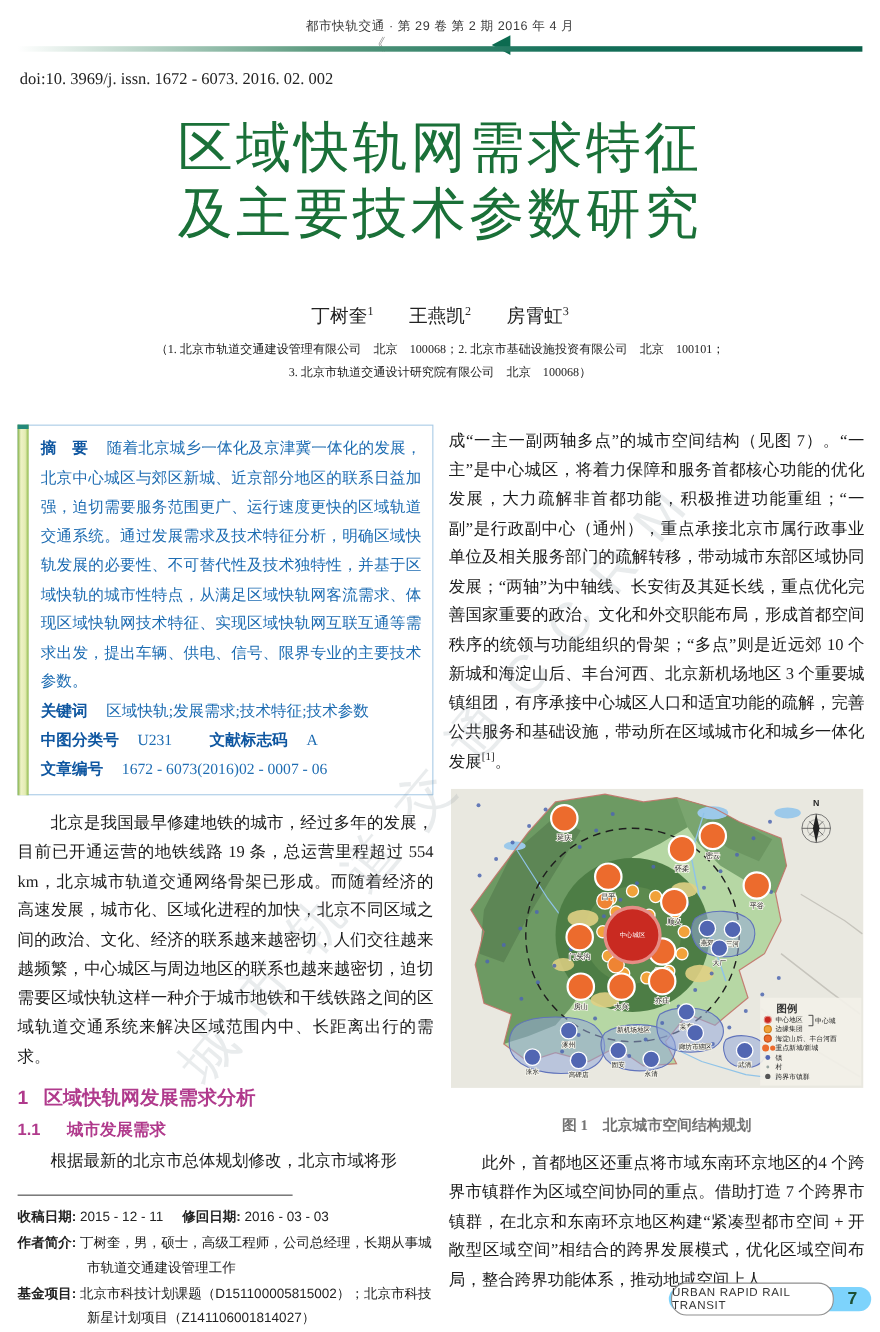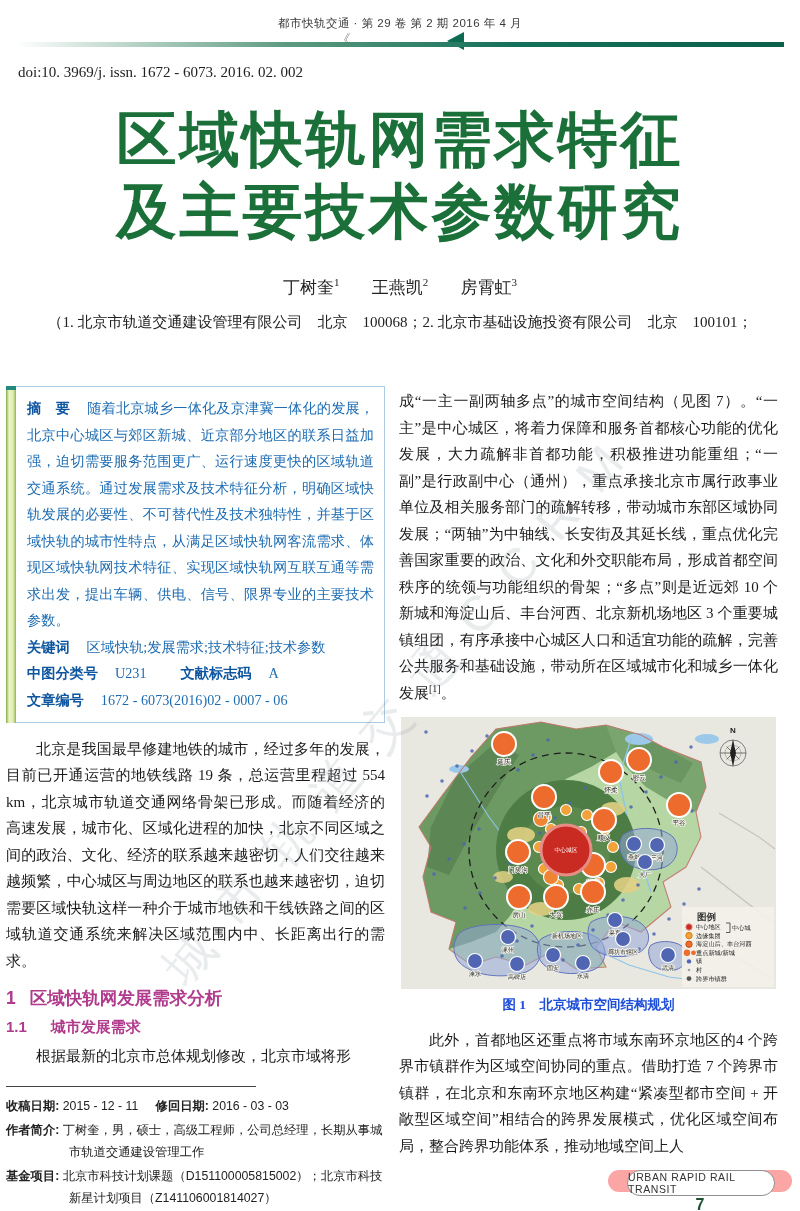--- a/index.html
+++ b/index.html
@@ -13,32 +13,32 @@
     font-family:"Liberation Sans",sans-serif;font-size:11.5px;color:#3a3a3a;letter-spacing:0.5px;flex-direction:column;}
   .header-right{display:flex;align-items:center;}
   .chevrons{color:#8a8a8a;font-size:15px;margin-right:96px;}
   .corner-triangle{width:0;height:0;border-top:9px solid transparent;border-bottom:9px solid transparent;
     border-right:17px solid #0c6b50;}
   .rule{position:absolute;top:42px;left:16px;right:16px;height:5px;
     background:linear-gradient(to right,#ffffff 0%,#cfe2d9 10%,#5d9b80 35%,#14705a 65%,#0b604a 100%);}
   .doi{position:absolute;top:64px;left:18px;font-size:15px;color:#222;}
   
   .title{position:absolute;top:104px;left:0;right:0;text-align:center;
-    font-family:"Liberation Sans",sans-serif;font-weight:bold;color:#1a7038;
-    font-size:60px;line-height:1.2;letter-spacing:3px;}
+    font-family:"Liberation Sans",sans-serif;font-weight:normal;color:#1a7038;
+    font-size:50px;line-height:1.2;letter-spacing:3px;}
   .authors{position:absolute;top:276px;left:0;right:0;text-align:center;font-size:17px;color:#222;}
   .authors .au{margin:0 14px;}
   .authors sup{font-size:11px;}
-  .affil{position:absolute;top:308px;left:0;right:0;text-align:center;font-size:15px;line-height:1.95;color:#222;}
+  .affil{position:absolute;top:308px;left:0;right:0;text-align:center;font-size:11px;line-height:1.95;color:#222;}
   
   .watermark{position:absolute;left:148px;top:956px;transform:rotate(-50deg);transform-origin:0 0;
     font-family:"Liberation Sans",sans-serif;font-size:50px;letter-spacing:26px;color:#7d8c96;opacity:0.16;
     white-space:nowrap;pointer-events:none;z-index:6;}
   
-  .columns{position:absolute;top:386px;left:6px;right:14px;display:flex;gap:14px;}
+  .columns{position:absolute;top:386px;left:16px;right:14px;display:flex;gap:14px;}
   .col{width:379px;}
   
   .abstract-box{position:relative;border:1px solid #a9cbe6;padding:8px 10px 8px 20px;min-height:278px;box-sizing:border-box;}
   .ab-ribbon{position:absolute;left:-1px;top:-1px;bottom:-1px;width:10px;
     background:linear-gradient(to right,#7fae3f 0%,#eef2c6 30%,#e4ecb4 70%,#8db84a 100%);}
   .ab-ribbon::before{content:"";position:absolute;top:0;left:0;right:0;height:4px;background:#23897a;}
   .abstract-box p{margin:0;font-size:14.2px;line-height:1.87;text-align:justify;color:#1d6cb2;}
   .ab-label{font-family:"Liberation Sans",sans-serif;font-weight:bold;color:#0e56a0;}
   .ab-row{margin-top:0;}
   .ab-gap{display:inline-block;width:1.2em;}
@@ -55,24 +55,24 @@
   
   .footnote{margin-top:16px;padding-top:8px;position:relative;font-family:"Liberation Sans",sans-serif;
     font-size:12.3px;line-height:1.78;color:#222;}
   .footnote::before{content:"";position:absolute;top:0;left:0;width:250px;height:1px;background:#444;}
   .fn-row{padding-left:63px;text-indent:-63px;margin:2px 0;}
   .fn-label{font-weight:bold;}
   .fn-sep{display:inline-block;width:1.4em;}
   
   .figure{margin:10px 0 0 0;}
   .map-wrap{width:375px;margin:0 auto;}
-  .fig-caption{margin-top:3px;text-align:center;font-size:13.5px;font-weight:bold;color:#1d4ed8;}
-  
-  .footer-pill{position:absolute;right:8px;bottom:19px;width:184px;height:22px;background:#fca5a5;
-    border-radius:17px;display:flex;align-items:center;flex-direction:column;}
+  .fig-caption{margin-top:20px;text-align:center;font-size:13.5px;font-weight:bold;color:#737373;}
+  
+  .footer-pill{position:absolute;right:8px;bottom:19px;width:184px;height:22px;background:#7dd3fc;
+    border-radius:17px;display:flex;align-items:center;}
   .footer-inner{height:28px;margin-left:2px;width:146px;background:#ffffff;border:1px solid #8f8f8f;
     border-radius:14px;display:flex;align-items:center;justify-content:center;
     font-family:"Liberation Sans",sans-serif;font-size:10.5px;letter-spacing:0.6px;color:#333;}
   .footer-num{flex:1;text-align:center;font-family:"Liberation Sans",sans-serif;
     font-weight:bold;font-size:16px;color:#1d4f33;}
 </style>
 </head>
 <body>
 
 <div class="header">
@@ -89,20 +89,21 @@
   <div>区域快轨网需求特征</div>
   <div>及主要技术参数研究</div>
 </div>
 <div class="authors">
   <span class="au"><span>丁树奎</span><sup>1</sup></span>
   <span class="au"><span>王燕凯</span><sup>2</sup></span>
   <span class="au"><span>房霄虹</span><sup>3</sup></span>
 </div>
 <div class="affil">
   <div>（1. 北京市轨道交通建设管理有限公司　北京　100068；2. 北京市基础设施投资有限公司　北京　100101；</div>
+  <div>3. 北京市轨道交通设计研究院有限公司　北京　100068）</div>
 </div>
 
 <div class="watermark">城市轨道交通CCRM</div>
 
 <div class="columns">
 
   <div class="col">
     <div class="abstract-box">
       <div class="ab-ribbon"></div>
       <p><span class="ab-label">摘　要</span><span class="ab-gap"></span><span>随着北京城乡一体化及京津冀一体化的发展，北京中心城区与郊区新城、近京部分地区的联系日益加强，迫切需要服务范围更广、运行速度更快的区域轨道交通系统。通过发展需求及技术特征分析，明确区域快轨发展的必要性、不可替代性及技术独特性，并基于区域快轨的城市性特点，从满足区域快轨网客流需求、体现区域快轨网技术特征、实现区域快轨网互联互通等需求出发，提出车辆、供电、信号、限界专业的主要技术参数。</span></p>

